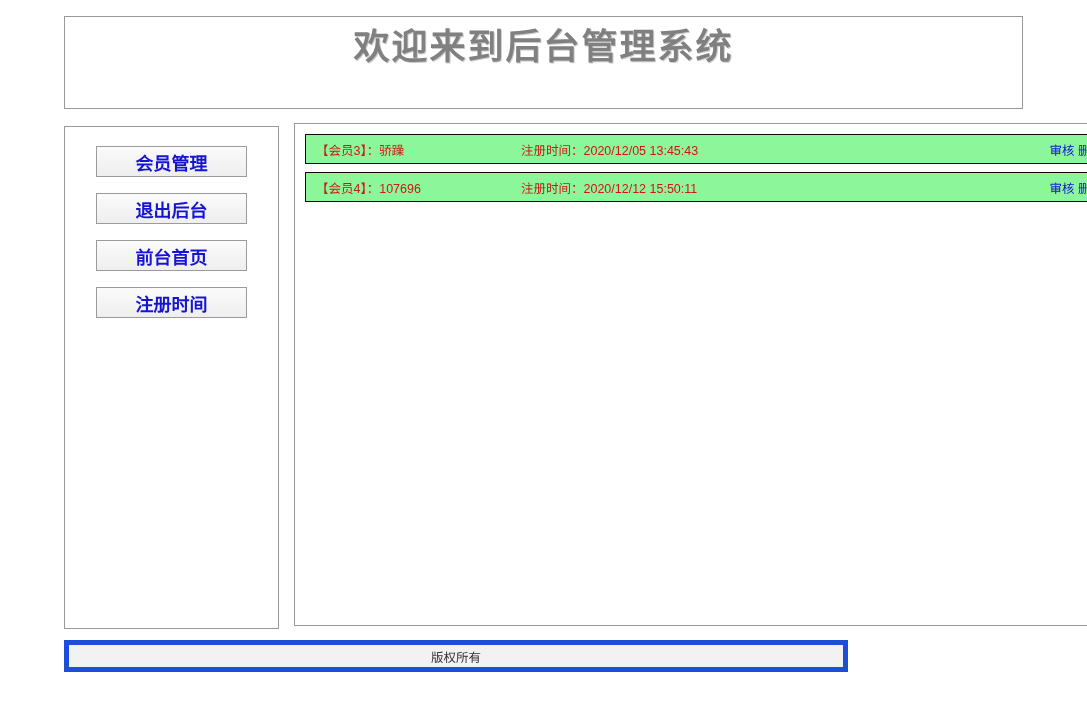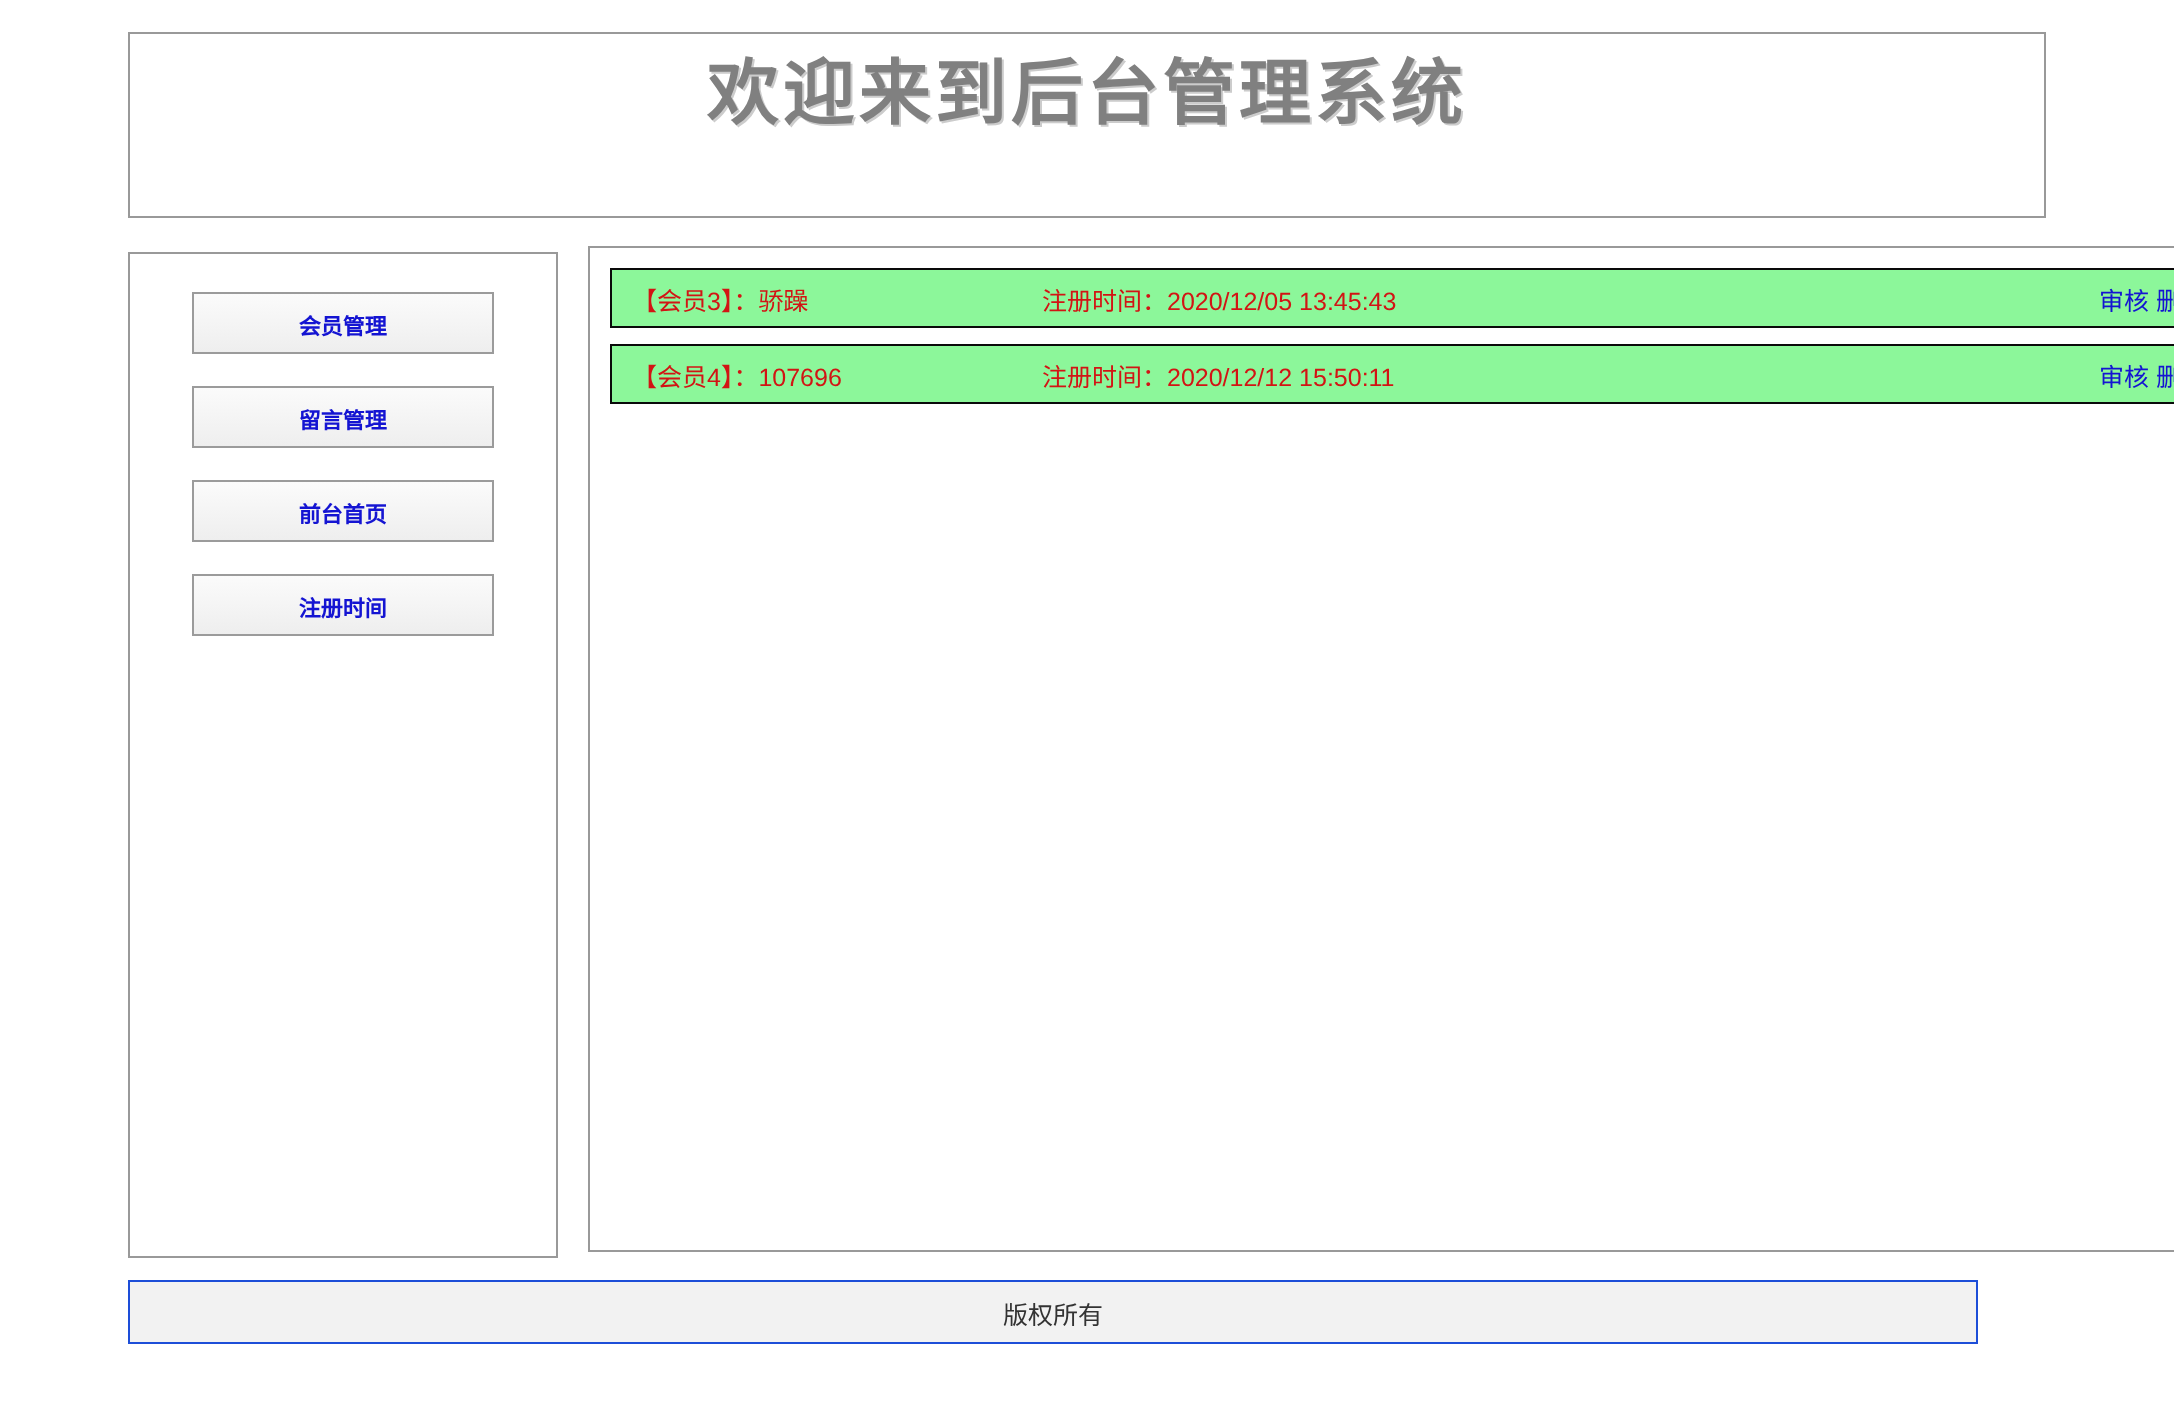--- a/index.html
+++ b/index.html
@@ -65,21 +65,21 @@
     flex-direction: column;
     align-items: center;
     gap: 16px;
   }
   .side-btn {
     width: 151px;
     height: 31px;
     border: 1px solid #9b9b9b;
     background: linear-gradient(#fbfbfb, #eeeeee);
     color: #1414d2;
-    font-size: 11px;
+    font-size: 18px;
     font-weight: bold;
     display: flex;
     align-items: center;
     justify-content: center;
     cursor: pointer;
     box-sizing: border-box;
   }
 
   
   .content {
@@ -161,23 +161,23 @@
     height: 0px;
     background: #c1c1c1;
     border-radius: 2px;
   }
 
   
   .footer {
     position: absolute;
     left: 64px;
     top: 640px;
-    width: 925px;
+    width: 784px;
     height: 32px;
-    border: 1px solid #1d4ed8;
+    border: 5px solid #1d4ed8;
     box-sizing: border-box;
     background: #f2f2f2;
     display: flex;
     align-items: center;
     justify-content: center;
     font-size: 12.5px;
     color: #333333;
   }
 </style>
 </head>
@@ -188,21 +188,21 @@
   <div class="header">
     <div class="header-title">欢迎来到后台管理系统</div>
   </div>
 
   <div class="sidebar">
     <div class="sidebar-buttons">
       <div class="side-btn">
         <span>会员管理</span>
       </div>
       <div class="side-btn">
-        <span>留言管理</span>
+        <span>退出后台</span>
       </div>
       <div class="side-btn">
         <span>前台首页</span>
       </div>
       <div class="side-btn">
         <span>注册时间</span>
       </div>
     </div>
   </div>
 

